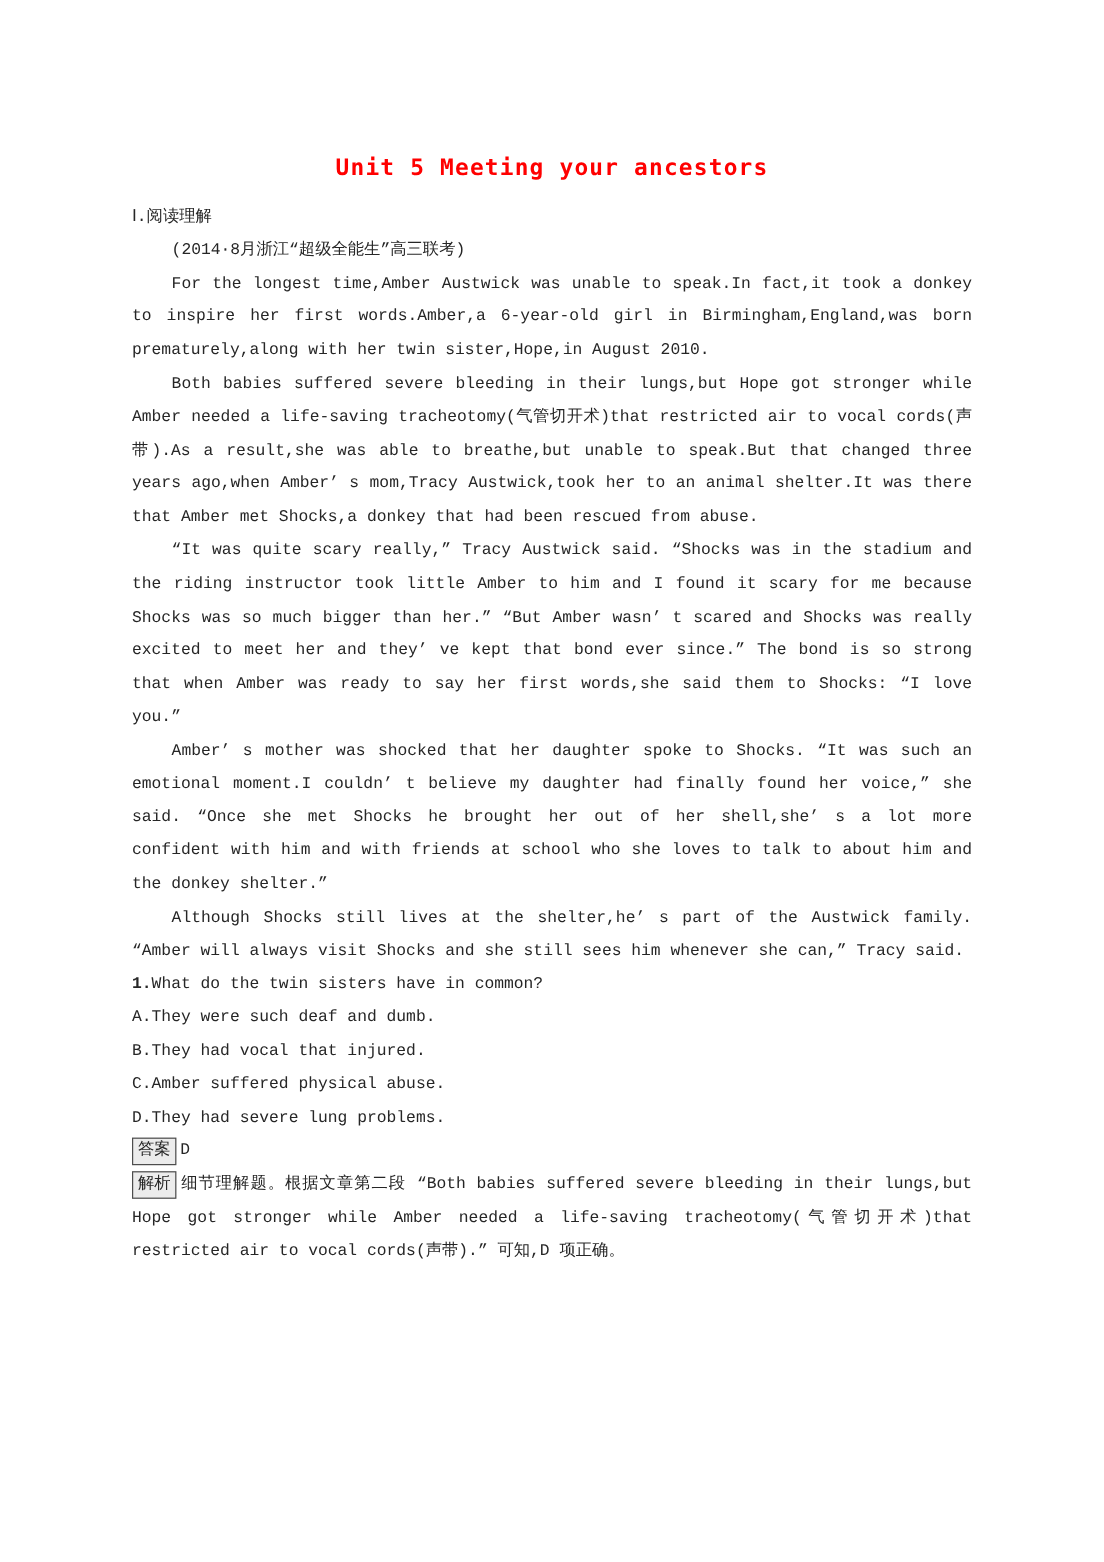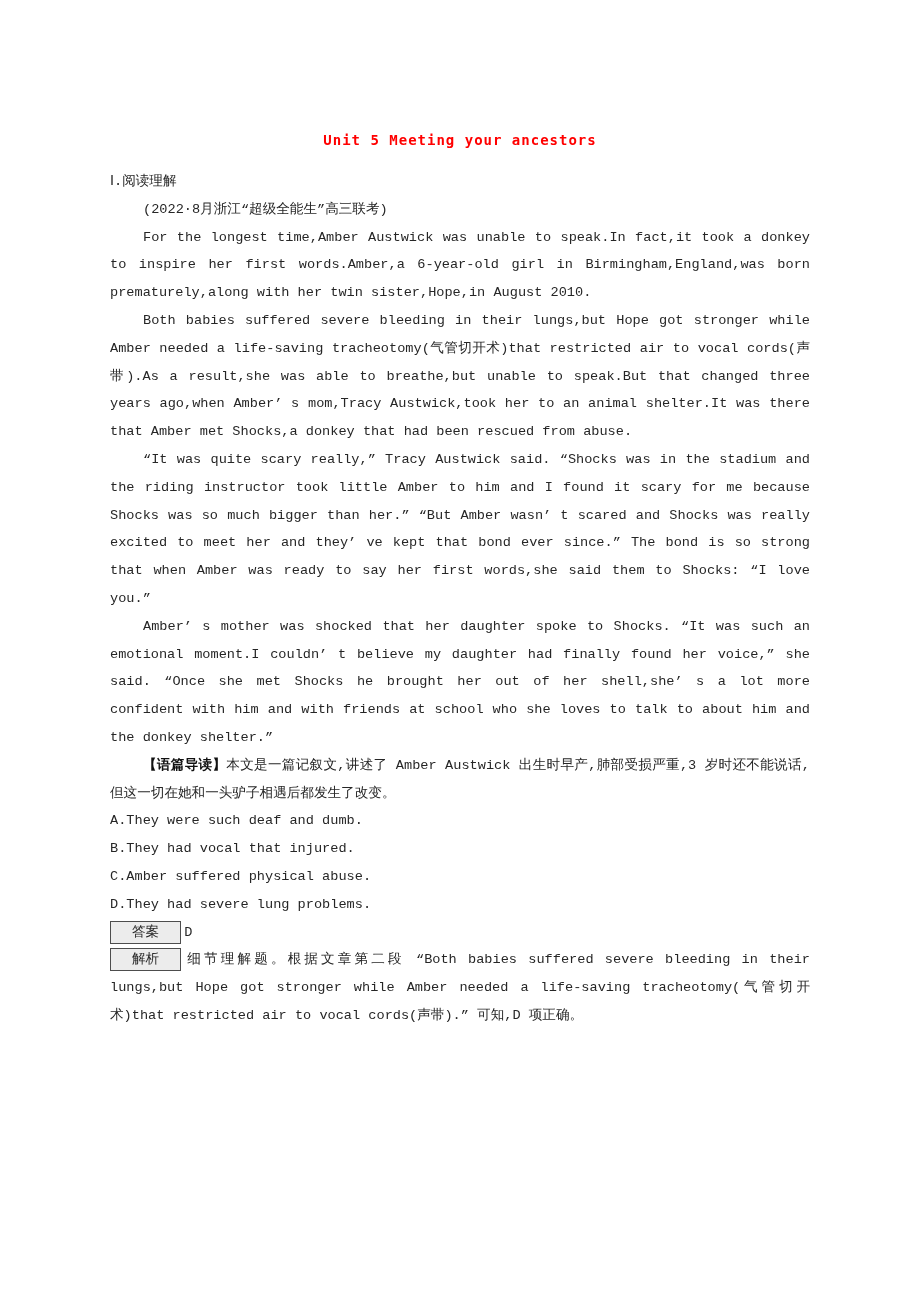--- a/index.html
+++ b/index.html
@@ -12,21 +12,21 @@
     width: 920px;
     height: 1302px;
     background: #ffffff;
     overflow: hidden;
     font-family: "Liberation Mono", "DejaVu Sans Mono", monospace;
     color: #262626;
   }
   .title {
     margin: 127px 0 0 0;
     text-align: center;
-    font-size: 14px;
+    font-size: 19px;
     line-height: 26px;
     font-weight: bold;
     letter-spacing: 1px;
     color: #ff0000;
     font-family: "DejaVu Sans Mono", "Liberation Mono", monospace;
   }
   .body {
     margin: 15px auto 0 auto;
     width: 700px;
     font-size: 13.6px;
@@ -37,46 +37,47 @@
     margin: 0;
     padding: 0;
   }
   .indent { text-indent: 33px; }
   .qnum { font-weight: bold; }
   .guide-label { font-weight: bold; color: #111111; }
   .boxed {
     display: inline-block;
     border: 1px solid #4d4d4d;
     background: #ececec;
-    padding: 0 21px;
+    padding: 0 4px;
     line-height: 21px;
     margin-right: 3px;
     vertical-align: baseline;
   }
 </style>
 </head>
 <body>
 
 <div class="page">
 
   <h1 class="title">Unit 5 Meeting your ancestors</h1>
 
   <div class="body">
 
     <p>Ⅰ.阅读理解</p>
 
-    <p class="indent">(2022·8月浙江“超级全能生”高三联考)</p>
+    <p class="indent">(2014·8月浙江“超级全能生”高三联考)</p>
 
     <p class="indent">For the longest time,Amber Austwick was unable to speak.In fact,it took a donkey to inspire her first words.Amber,a 6-year-old girl in Birmingham,England,was born prematurely,along with her twin sister,Hope,in August 2010.</p>
     <p class="indent">Both babies suffered severe bleeding in their lungs,but Hope got stronger while Amber needed a life-saving tracheotomy(气管切开术)that restricted air to vocal cords(声带).As a result,she was able to breathe,but unable to speak.But that changed three years ago,when Amber’ s mom,Tracy Austwick,took her to an animal shelter.It was there that Amber met Shocks,a donkey that had been rescued from abuse.</p>
     <p class="indent">“It was quite scary really,” Tracy Austwick said. “Shocks was in the stadium and the riding instructor took little Amber to him and I found it scary for me because Shocks was so much bigger than her.” “But Amber wasn’ t scared and Shocks was really excited to meet her and they’ ve kept that bond ever since.” The bond is so strong that when Amber was ready to say her first words,she said them to Shocks: “I love you.”</p>
     <p class="indent">Amber’ s mother was shocked that her daughter spoke to Shocks. “It was such an emotional moment.I couldn’ t believe my daughter had finally found her voice,” she said. “Once she met Shocks he brought her out of her shell,she’ s a lot more confident with him and with friends at school who she loves to talk to about him and the donkey shelter.”</p>
+    <p class="indent">Although Shocks still lives at the shelter,he’ s part of the Austwick family. “Amber will always visit Shocks and she still sees him whenever she can,” Tracy said.</p>
 
-    <p class="indent"><span class="guide-label">【语篇导读】</span><span>本文是一篇记叙文,讲述了 Amber Austwick 出生时早产,肺部受损严重,3 岁时还不能说话,但这一切在她和一头驴子相遇后都发生了改变。</span></p>
 
+    <p><span class="qnum">1.</span><span>What do the twin sisters have in common?</span></p>
 
     <p>A.They were such deaf and dumb.</p>
     <p>B.They had vocal that injured.</p>
     <p>C.Amber suffered physical abuse.</p>
     <p>D.They had severe lung problems.</p>
 
     <p><span class="boxed">答案</span><span>D</span></p>
 
     <p><span class="boxed">解析</span><span>细节理解题。根据文章第二段 “Both babies suffered severe bleeding in their lungs,but Hope got stronger while Amber needed a life-saving tracheotomy(气管切开术)that restricted air to vocal cords(声带).” 可知,D 项正确。</span></p>
 

